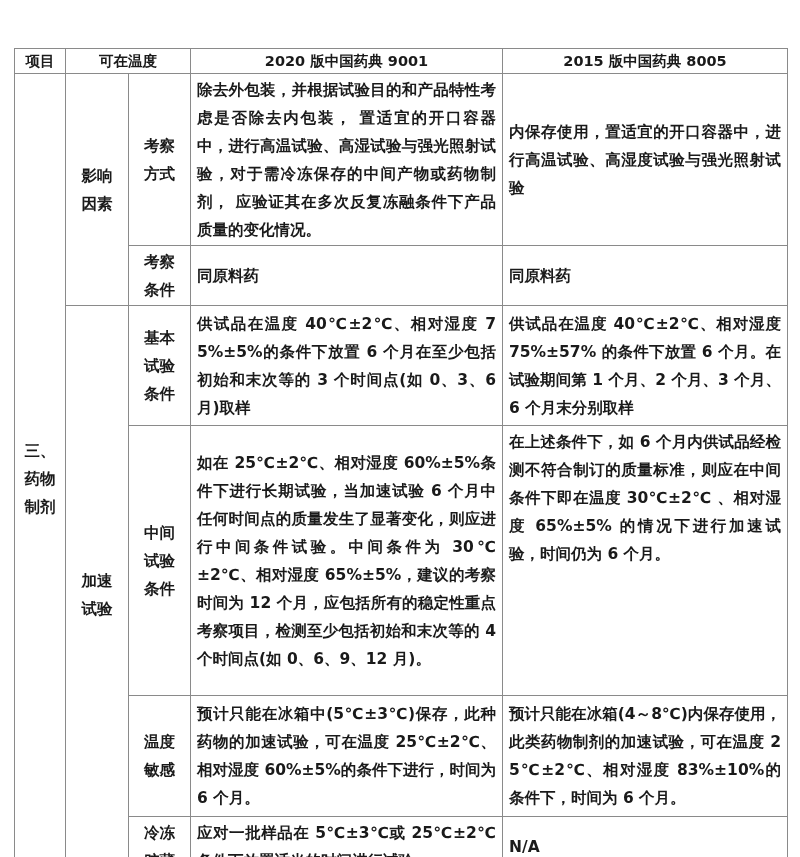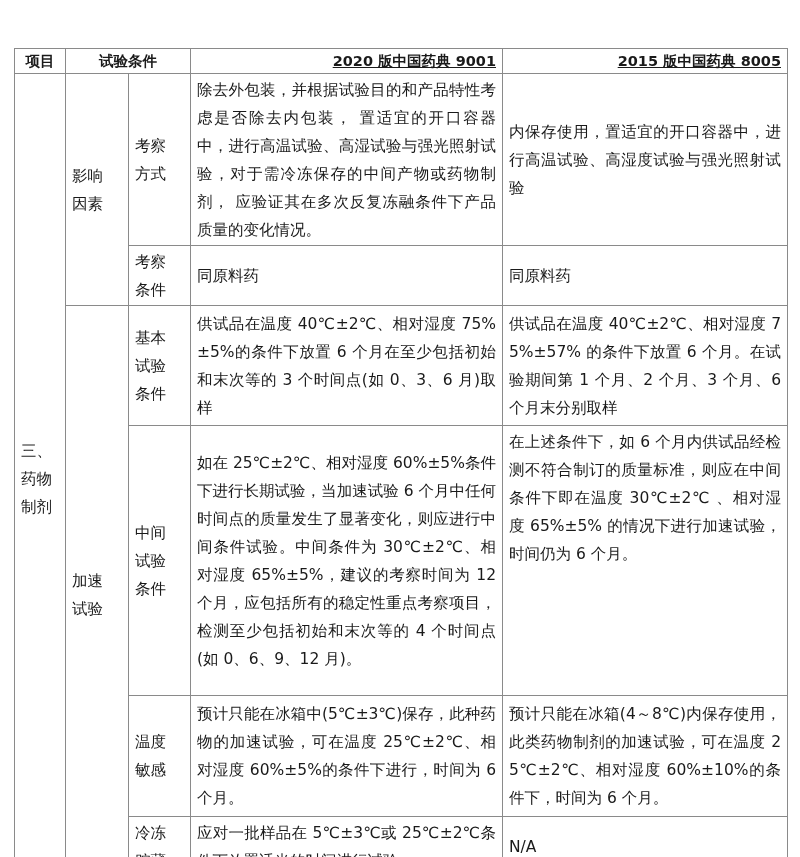--- a/index.html
+++ b/index.html
@@ -1,45 +1,45 @@
 <!DOCTYPE html>
 <html><head>
 <meta charset="utf-8">
 <style>
   html, body { margin:0; padding:0; background:#ffffff; }
   body { width:800px; height:857px; overflow:hidden; position:relative;
          font-family:"DejaVu Sans","Liberation Sans",sans-serif; color:#1a1a1a; }
   table.cmp { position:absolute; left:14px; top:8px; border-collapse:collapse;
               table-layout:fixed; width:773px;margin-top:40px; }
   table.cmp td, table.cmp th { border:1px solid #8a8a8a; vertical-align:middle;
-              padding:0 6px; font-size:15.5px; line-height:28px; font-weight:normal;
+              padding:0 6px; font-size:15.5px; line-height:28px; font-weight:bold;
               word-break:break-all; }
   table.cmp th { font-weight:bold; height:24px; line-height:24px; font-size:14.5px; }
   th.c-item, th.c-cond { text-align:center; }
-  th.c-2020, th.c-2015 { text-align:right;text-decoration:underline; }
-  td.lbl { text-align:left; padding:0 4px; }
+  th.c-2020, th.c-2015 { text-align:center; }
+  td.lbl { text-align:center; padding:0 4px; }
   td.lbl span { display:block; }
   td.txt { text-align:justify; }
   .cut td { height:6px; border-bottom:none; }
 </style>
 </head>
 <body>
 
 <table class="cmp">
   <colgroup>
     <col style="width:51px">
     <col style="width:63px">
     <col style="width:62px">
     <col style="width:312px">
     <col style="width:285px">
   </colgroup>
   <thead>
     <tr>
       <th class="c-item">项目</th>
-      <th class="c-cond" colspan="2">试验条件</th>
+      <th class="c-cond" colspan="2">可在温度</th>
       <th class="c-2020">2020 版中国药典 9001</th>
       <th class="c-2015">2015 版中国药典 8005</th>
     </tr>
   </thead>
   <tbody>
 
     <tr style="height:172px">
       <td class="lbl" rowspan="8">
         <span>三、</span>
         <span>药物</span>
@@ -89,21 +89,21 @@
       <td class="txt">如在 25℃±2℃、相对湿度 60%±5%条件下进行长期试验，当加速试验 6 个月中任何时间点的质量发生了显著变化，则应进行中间条件试验。中间条件为 30℃±2℃、相对湿度 65%±5%，建议的考察时间为 12 个月，应包括所有的稳定性重点考察项目，检测至少包括初始和末次等的 4 个时间点(如 0、6、9、12 月)。</td>
       <td class="txt" style="vertical-align:top;padding-top:2px">在上述条件下，如 6 个月内供试品经检测不符合制订的质量标准，则应在中间条件下即在温度 30℃±2℃ 、相对湿度 65%±5% 的情况下进行加速试验，时间仍为 6 个月。</td>
     </tr>
 
     <tr style="height:121px">
       <td class="lbl">
         <span>温度</span>
         <span>敏感</span>
       </td>
       <td class="txt">预计只能在冰箱中(5℃±3℃)保存，此种药物的加速试验，可在温度 25℃±2℃、相对湿度 60%±5%的条件下进行，时间为 6 个月。</td>
-      <td class="txt">预计只能在冰箱(4～8℃)内保存使用，此类药物制剂的加速试验，可在温度 25℃±2℃、相对湿度 60%±10%的条件下，时间为 6 个月。</td>
+      <td class="txt">预计只能在冰箱(4～8℃)内保存使用，此类药物制剂的加速试验，可在温度 25℃±2℃、相对湿度 83%±10%的条件下，时间为 6 个月。</td>
     </tr>
 
     <tr style="height:60px">
       <td class="lbl">
         <span>冷冻</span>
         <span>贮藏</span>
       </td>
       <td class="txt">应对一批样品在 5℃±3℃或 25℃±2℃条件下放置适当的时间进行试验</td>
       <td class="txt">N/A</td>
     </tr>

